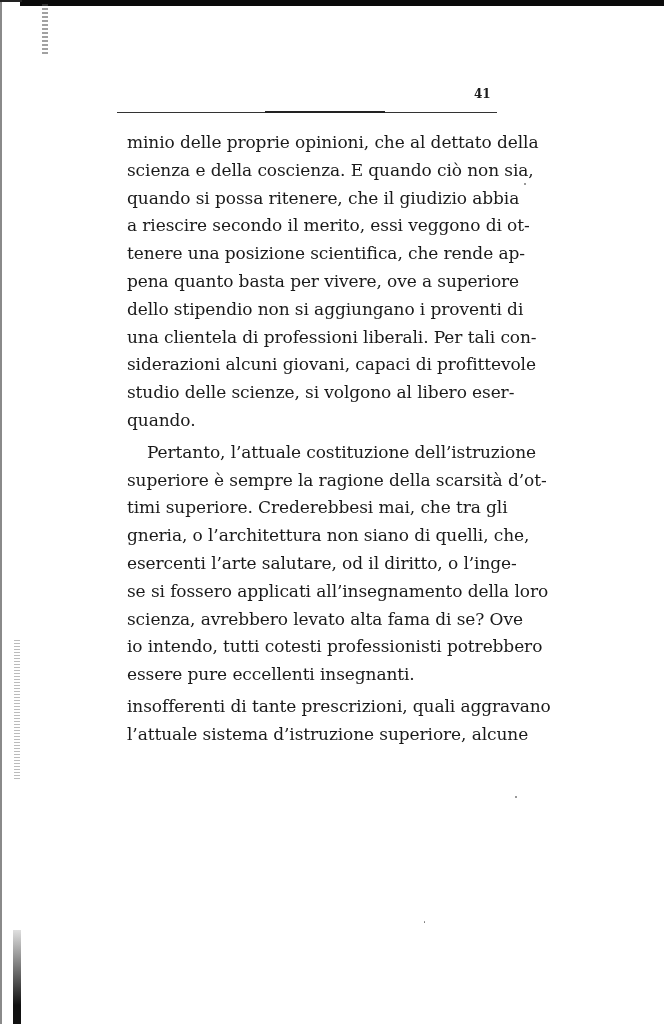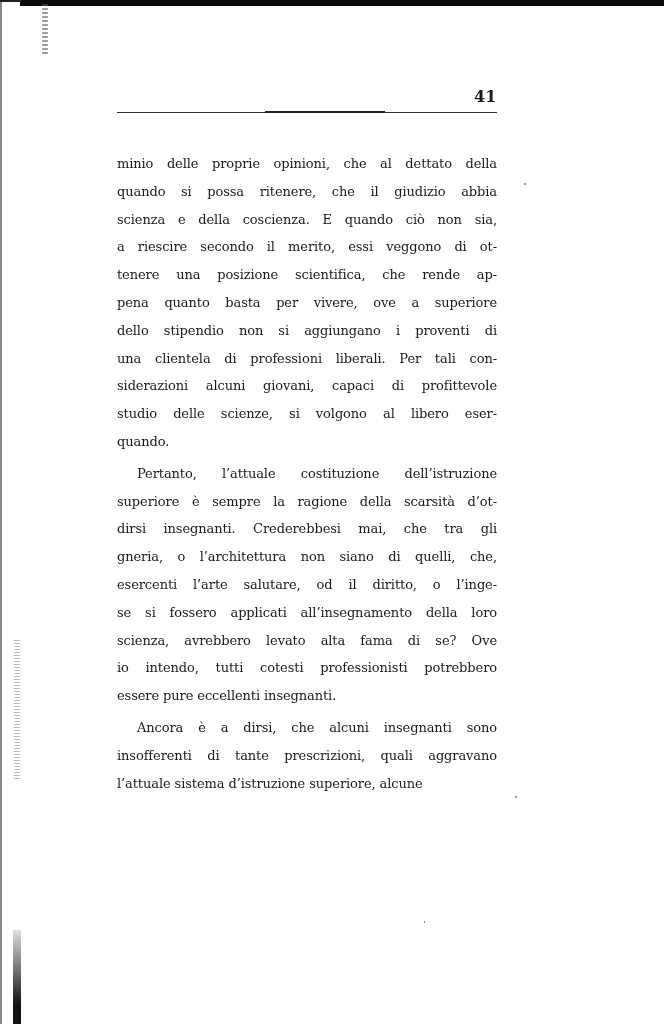--- a/index.html
+++ b/index.html
@@ -11,28 +11,28 @@
     .top-edge-left { position: absolute; left: 0; top: 0; width: 22px; height: 2px; background: #222; }
     .left-rule { position: absolute; left: 0; top: 0; width: 2px; height: 1024px; background: #8a8a8a; }
     .gutter-noise { position: absolute; left: 12px; width: 8px; }
     .gutter-top { top: 4px; height: 50px;
       background: repeating-linear-gradient(180deg, #555 0 2px, transparent 2px 4px); opacity: .55; left: 42px; width: 6px; }
     .gutter-mid { top: 640px; height: 140px;
       background: repeating-linear-gradient(180deg, #777 0 1px, transparent 1px 3px); opacity: .5; left: 14px; width: 6px; }
     .gutter-bot { top: 930px; height: 94px;
       background: linear-gradient(180deg, rgba(40,40,40,.15), #111 80%); left: 13px; width: 8px; }
     .page-number {
-      position: absolute; top: 87px; left: 474px; font-size: 16px; font-weight: bold;
+      position: absolute; top: 87px; left: 474px; font-size: 12px; font-weight: bold;
       font-family: "DejaVu Serif", serif;
     }
     .header-rule { position: absolute; left: 117px; top: 112px; width: 380px; height: 1px; background: #333; }
     .header-rule.thick { left: 265px; width: 120px; height: 2px; top: 111px; background: #222; }
     .text-block {
-      position: absolute; left: 117px; top: 129px; width: 380px;
-      font-size: 13px; line-height: 27.8px; letter-spacing: -0.1px; margin-top: 21px;
+      position: absolute; left: 127px; top: 129px; width: 380px;
+      font-size: 17px; line-height: 27.8px; letter-spacing: -0.1px;
     }
     .line { display: block; white-space: nowrap; text-align: justify; text-align-last: justify; height: 27.8px; }
     .line.last { text-align-last: left; }
     .line.indent { padding-left: 20px; }
     .para-gap { height: 4px; }
     .speck { position: absolute; width: 2px; height: 2px; background: #777; border-radius: 1px; }
   </style>
 </head>
 <body>
 
@@ -47,42 +47,41 @@
 <div class="speck" style="left:515px;top:796px;"></div>
 <div class="speck" style="left:424px;top:921px;width:1px;"></div>
 
 <div class="page-number">41</div>
 <div class="header-rule"></div>
 <div class="header-rule thick"></div>
 
 <div class="text-block" id="text-block">
     <div>
       <span class="line">minio delle proprie opinioni, che al dettato della</span>
+      <span class="line">scienza e della coscienza. E quando ciò non sia,</span>
       <span class="line">quando si possa ritenere, che il giudizio abbia</span>
-      <span class="line">scienza e della coscienza. E quando ciò non sia,</span>
       <span class="line">a riescire secondo il merito, essi veggono di ot-</span>
       <span class="line">tenere una posizione scientifica, che rende ap-</span>
       <span class="line">pena quanto basta per vivere, ove a superiore</span>
       <span class="line">dello stipendio non si aggiungano i proventi di</span>
       <span class="line">una clientela di professioni liberali. Per tali con-</span>
       <span class="line">siderazioni alcuni giovani, capaci di profittevole</span>
       <span class="line">studio delle scienze, si volgono al libero eser-</span>
       <span class="line last">quando.</span>
     </div>
     <div class="para-gap"></div>
     <div>
       <span class="line indent">Pertanto, l’attuale costituzione dell’istruzione</span>
       <span class="line">superiore è sempre la ragione della scarsità d’ot-</span>
-      <span class="line">dirsi insegnanti. Crederebbesi mai, che tra gli</span>
+      <span class="line">timi superiore. Crederebbesi mai, che tra gli</span>
       <span class="line">gneria, o l’architettura non siano di quelli, che,</span>
       <span class="line">esercenti l’arte salutare, od il diritto, o l’inge-</span>
       <span class="line">se si fossero applicati all’insegnamento della loro</span>
       <span class="line">scienza, avrebbero levato alta fama di se? Ove</span>
       <span class="line">io intendo, tutti cotesti professionisti potrebbero</span>
       <span class="line last">essere pure eccellenti insegnanti.</span>
     </div>
     <div class="para-gap"></div>
     <div>
-      <span class="line indent">Ancora è a dirsi, che alcuni insegnanti sono</span>
       <span class="line">insofferenti di tante prescrizioni, quali aggravano</span>
       <span class="line last">l’attuale sistema d’istruzione superiore, alcune</span>
     </div>
   </div>
 
 </body></html>

